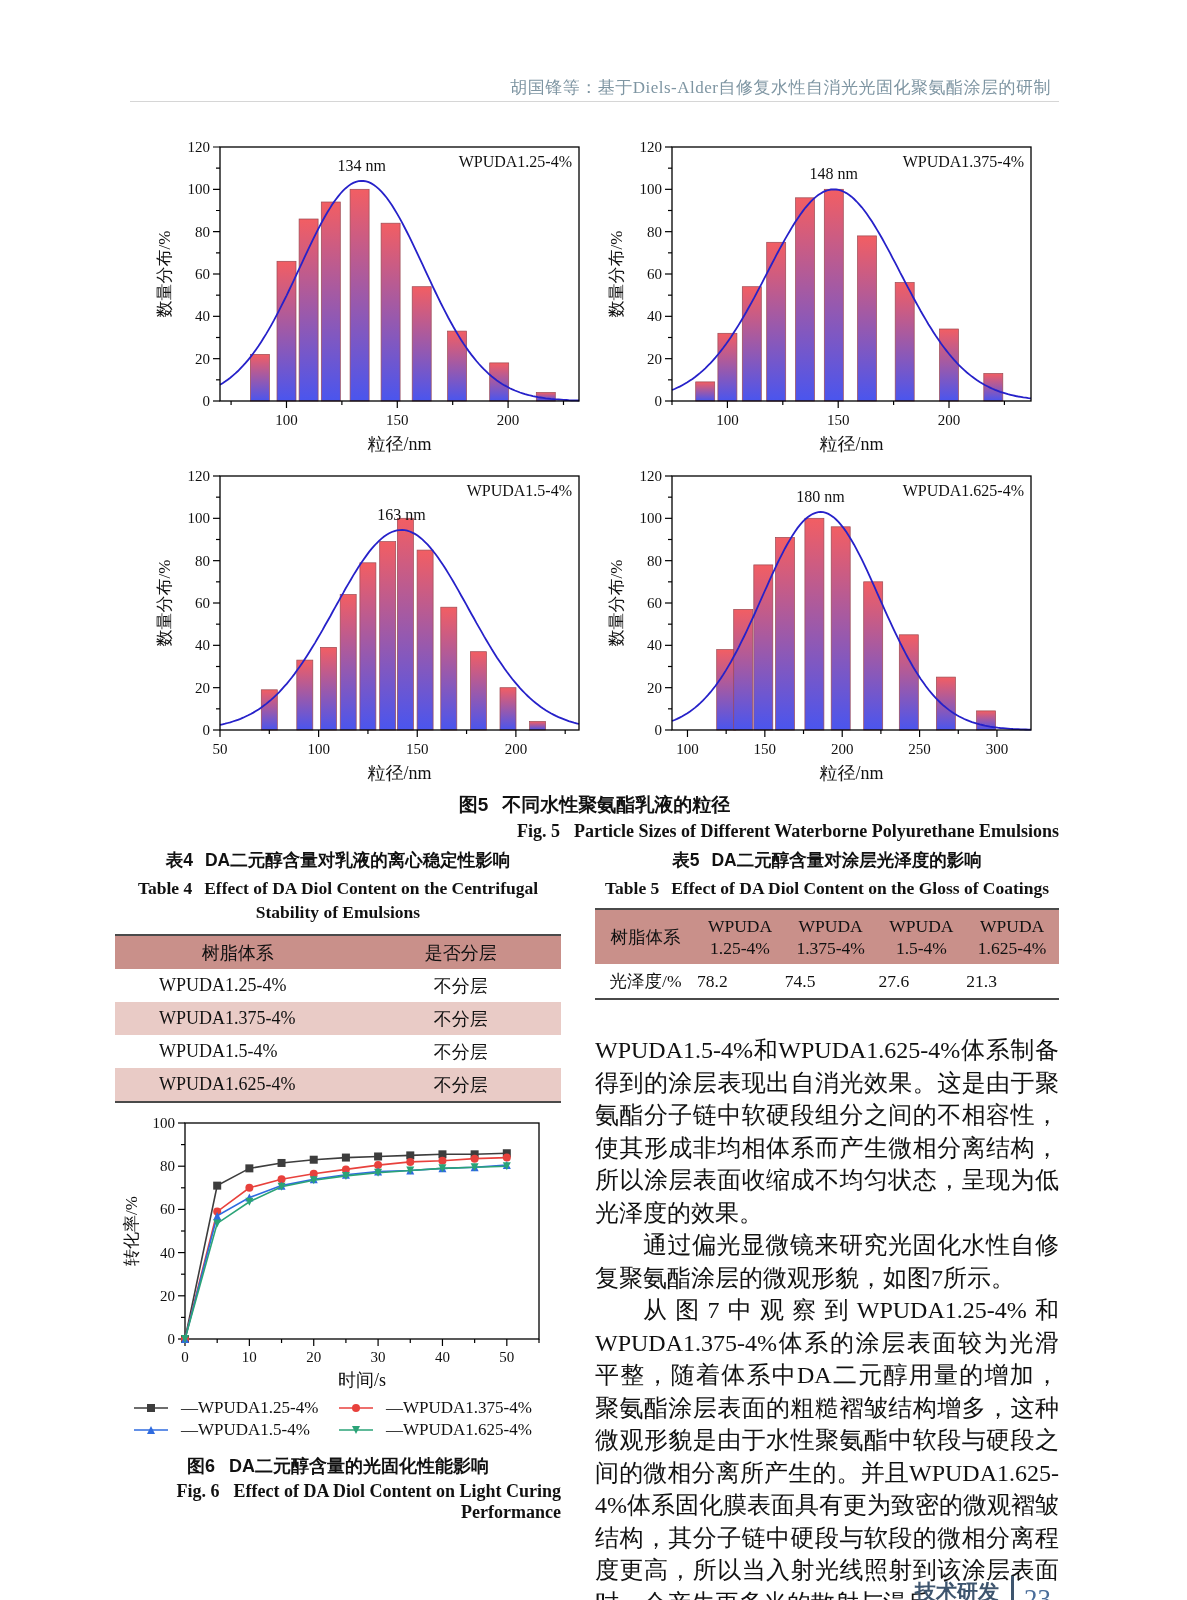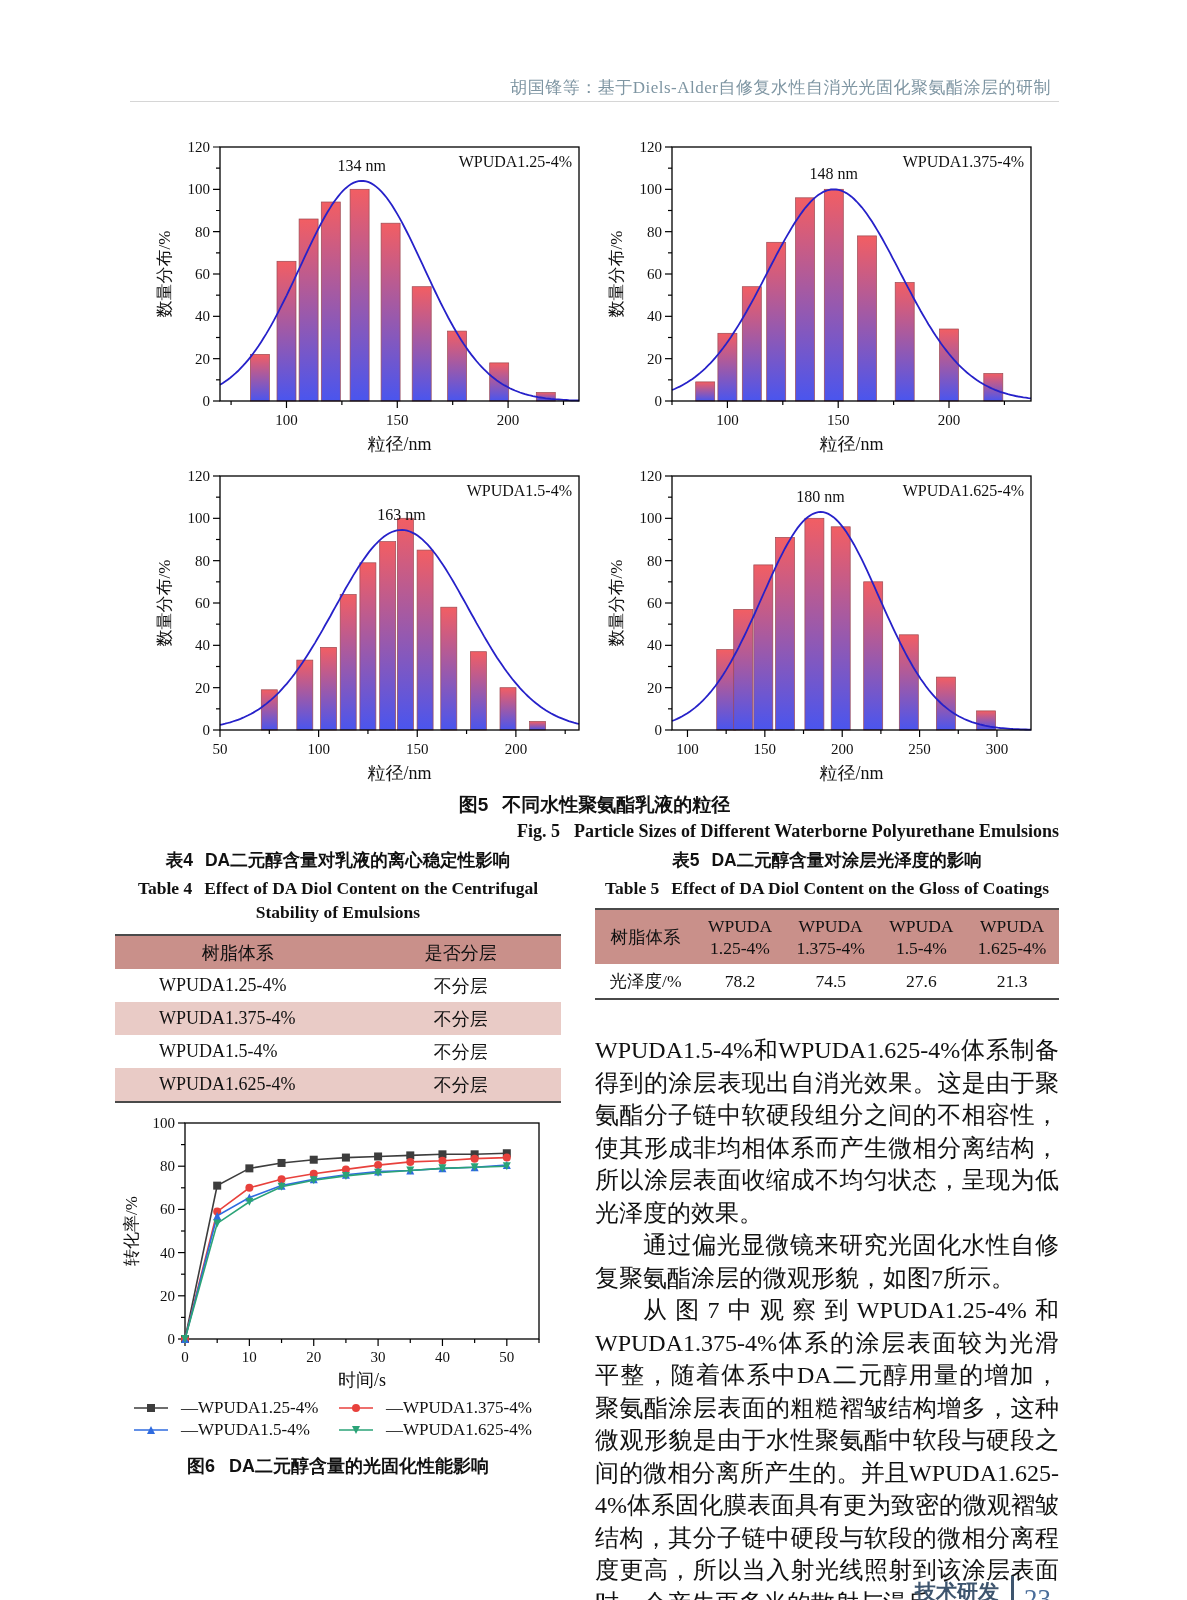--- a/index.html
+++ b/index.html
@@ -30,21 +30,21 @@
   .tno{margin-right:12px;}
   table{border-collapse:collapse;width:100%;}
   .t4{margin-top:10px;border-top:2px solid #4a4a4a;border-bottom:2px solid #4a4a4a;font-size:18px;}
   .t4 th{background:#c9908a;font-weight:normal;height:31px;}
   .t4 td{height:31px;}
   .t4 td.c1{padding-left:44px;text-align:left;width:55%;}
   .t4 td.c2,.t4 th{text-align:center;}
   .t4 tr.alt{background:#e9cbc6;}
   .t5{margin-top:8px;border-top:2px solid #4a4a4a;border-bottom:2px solid #4a4a4a;font-size:17.5px;}
   .t5 th{background:#c9908a;font-weight:normal;padding:5px 0;line-height:22px;text-align:center;}
-  .t5 td{height:32px;text-align:center;}
+  .t5 td{height:32px;text-align:left;}
   .t5 .rl{text-align:center;}
   
   .fig6svg{margin-top:6px;}
   .fig6-legend{width:410px;margin:0 auto;display:grid;grid-template-columns:205px 205px;row-gap:2px;font-size:17px;}
   .lg-item{display:flex;align-items:center;gap:12px;white-space:nowrap;}
   .fig6cap{margin-top:14px;text-align:center;}
   
   .body-text{margin-top:34px;font-size:24px;line-height:32.5px;text-align:justify;}
   .body-text p{margin:0;}
   .body-text p.ind{text-indent:2em;}
@@ -456,20 +456,24 @@
             <path d="M14,2 L22,2 L18,10 Z" fill="#2ba377"></path>
           </svg>
           <span>—WPUDA1.625-4%</span>
         </div>
       </div>
 
     <div class="fig6cap">
       <div class="cap-zh" style="font-size:18px;">
         <span class="cap-no">图6</span><span>DA二元醇含量的光固化性能影响</span>
       </div>
+      <div class="cap-en">
+        <span class="cap-no">Fig. 6</span><span>Effect of DA Diol Content on Light Curing</span><br>
+        <span>Performance</span>
+      </div>
     </div>
   </div>
 
   <div class="colR">
     <div class="tbl-title-zh">
       <span class="tno">表5</span><span>DA二元醇含量对涂层光泽度的影响</span>
     </div>
     <div class="tbl-title-en">
       <span class="tno">Table 5</span><span>Effect of DA Diol Content on the Gloss of Coatings</span>
     </div>

